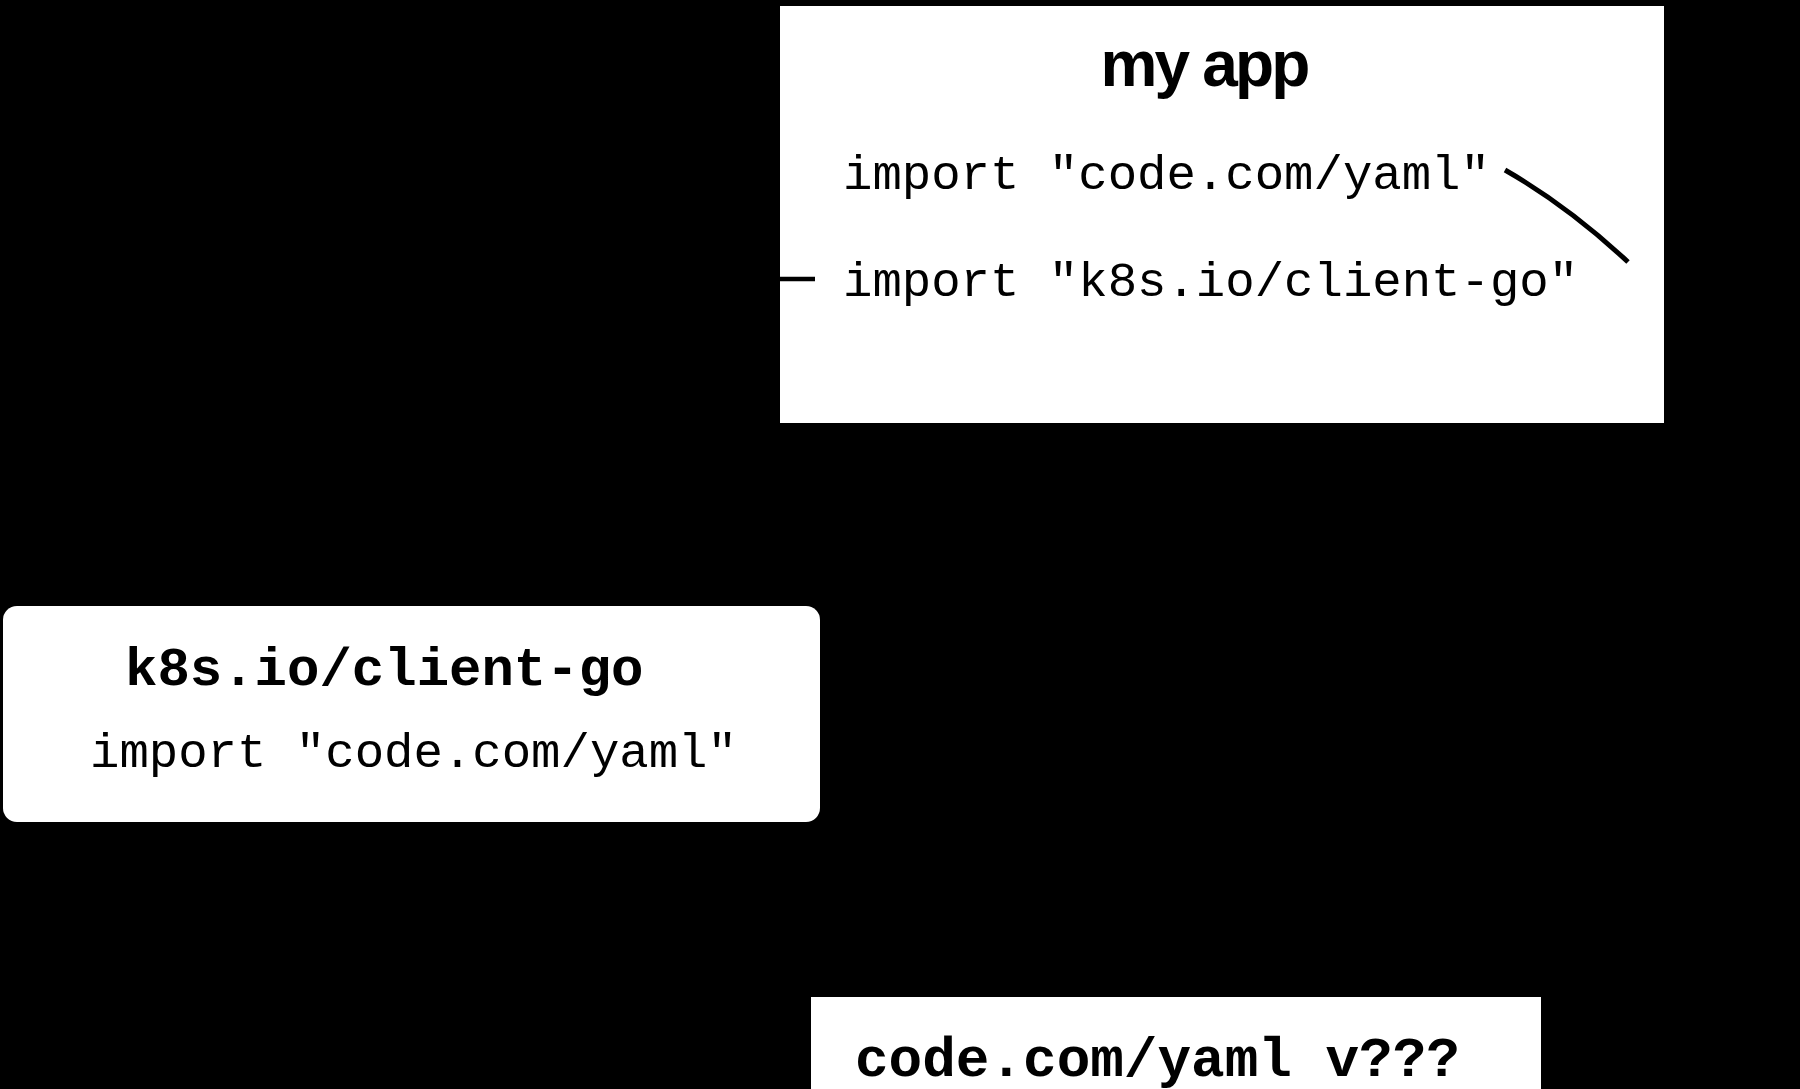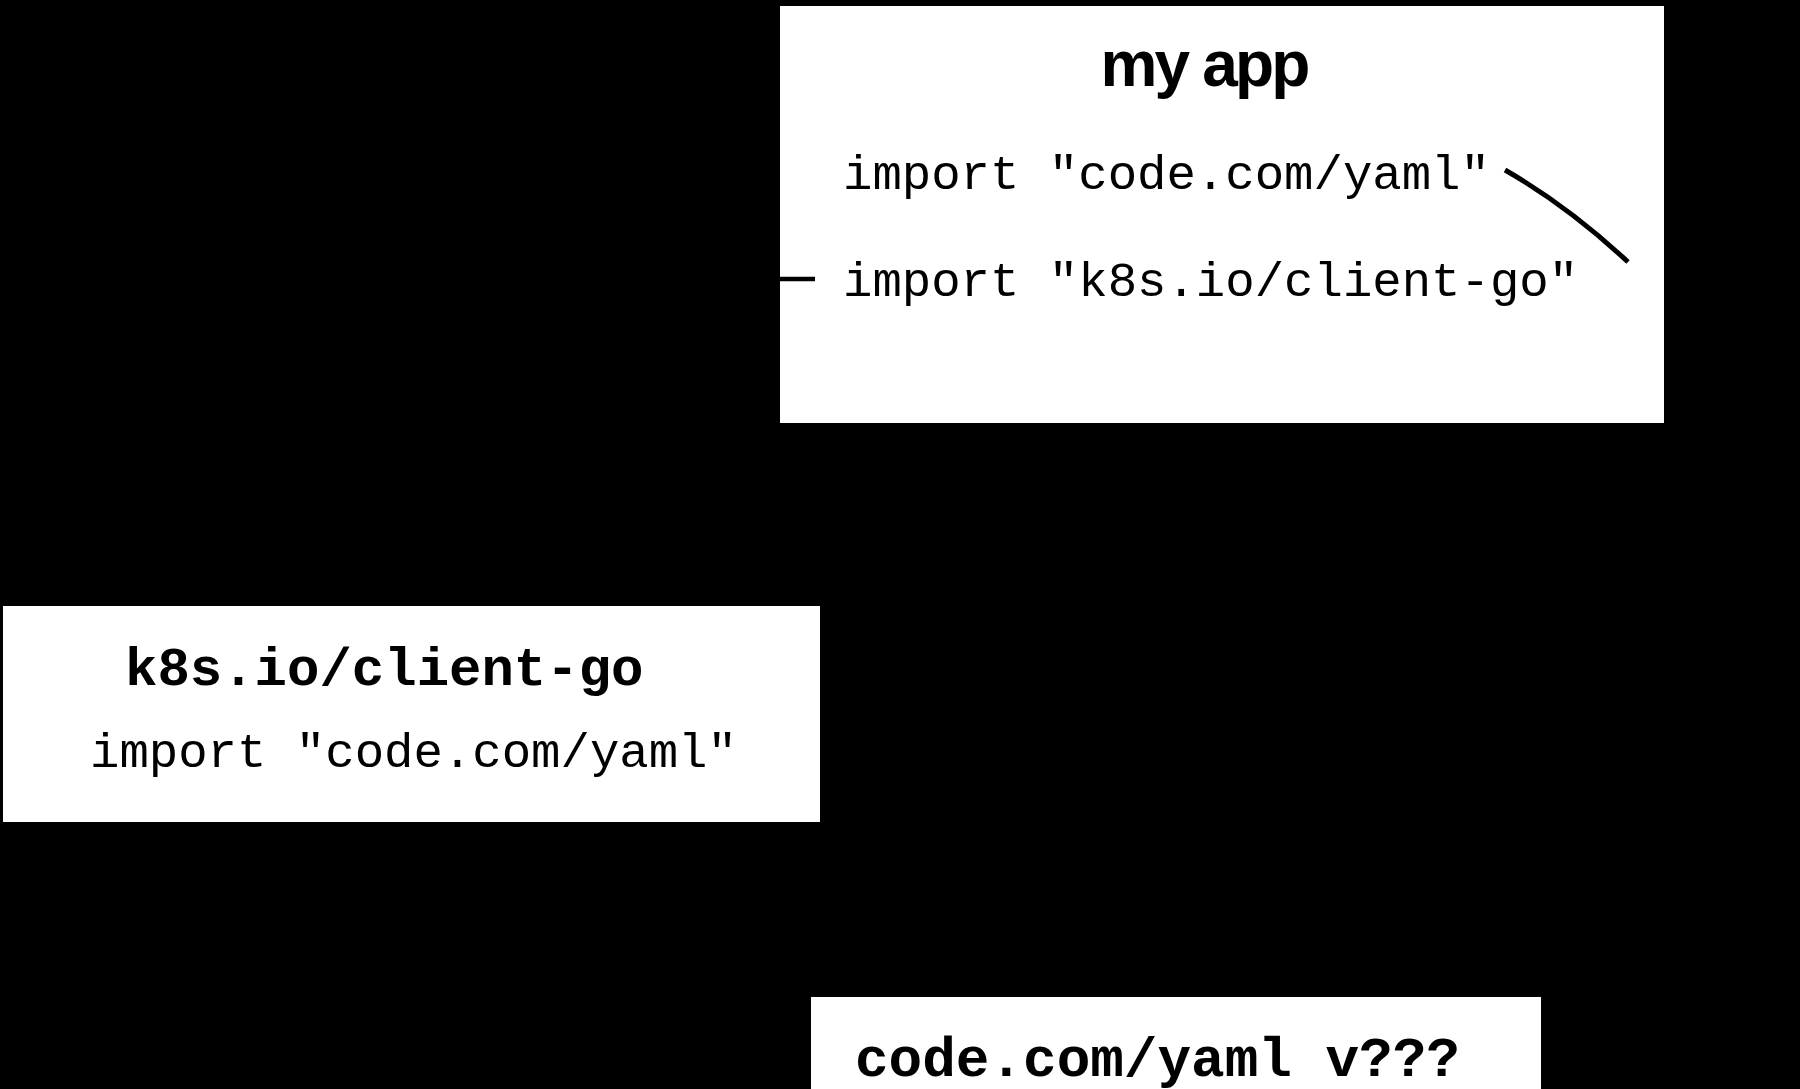--- a/index.html
+++ b/index.html
@@ -14,21 +14,21 @@
     background: #000000;
     overflow: hidden;
     font-family: "Liberation Mono", monospace;
   }
   .node {
     position: absolute;
     background: #ffffff;
     padding-left: 36px;
   }
   #box-my-app   { left: 780px; top: 6px;   width: 848px; height: 417px; }
-  #box-clientgo { left: 3px;   top: 606px; width: 781px; height: 216px; }
+  #box-clientgo { left: 3px;   top: 606px; width: 781px; height: 216px; border-radius: 14px; }
   #box-yaml     { left: 811px; top: 964px; width: 694px; height: 113px; margin-top: 33px; }
 
   .txt {
     position: absolute;
     white-space: pre;
     color: #000000;
     line-height: 1;
   }
   .app-title {
     font-family: "Liberation Sans", sans-serif;

